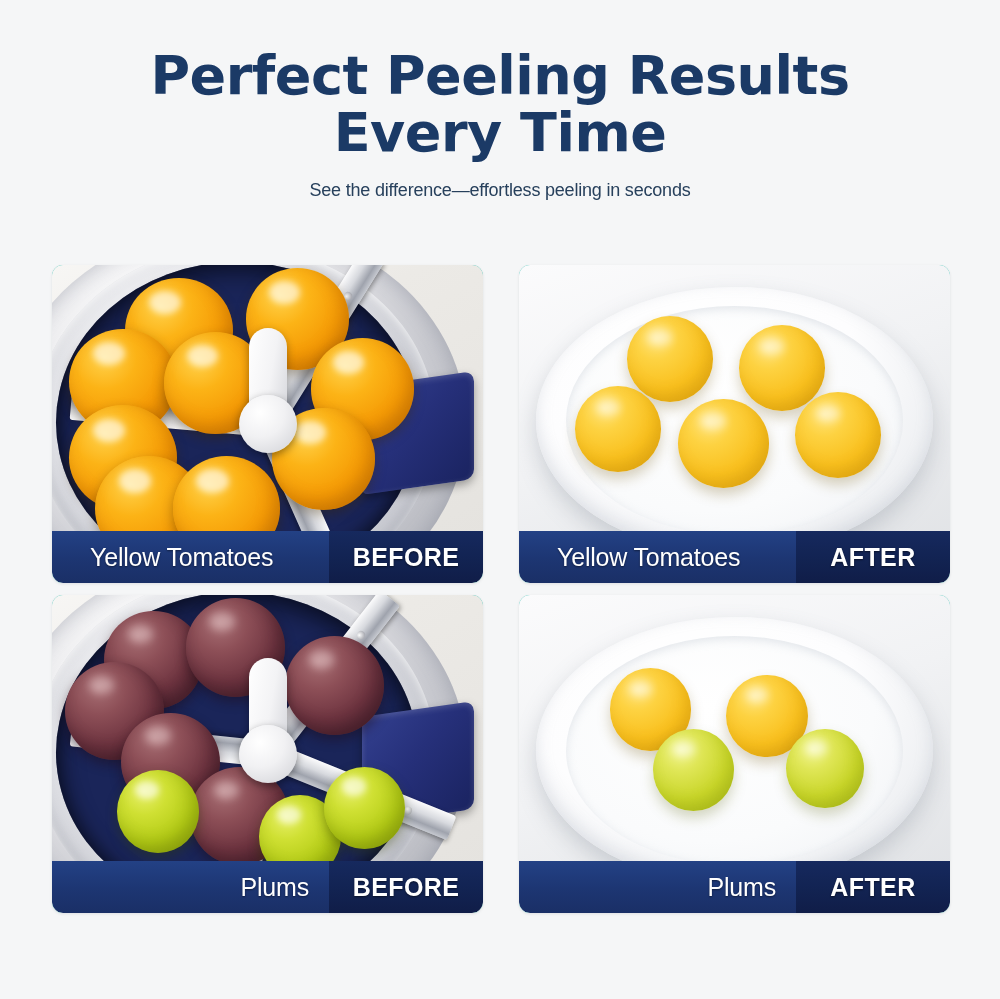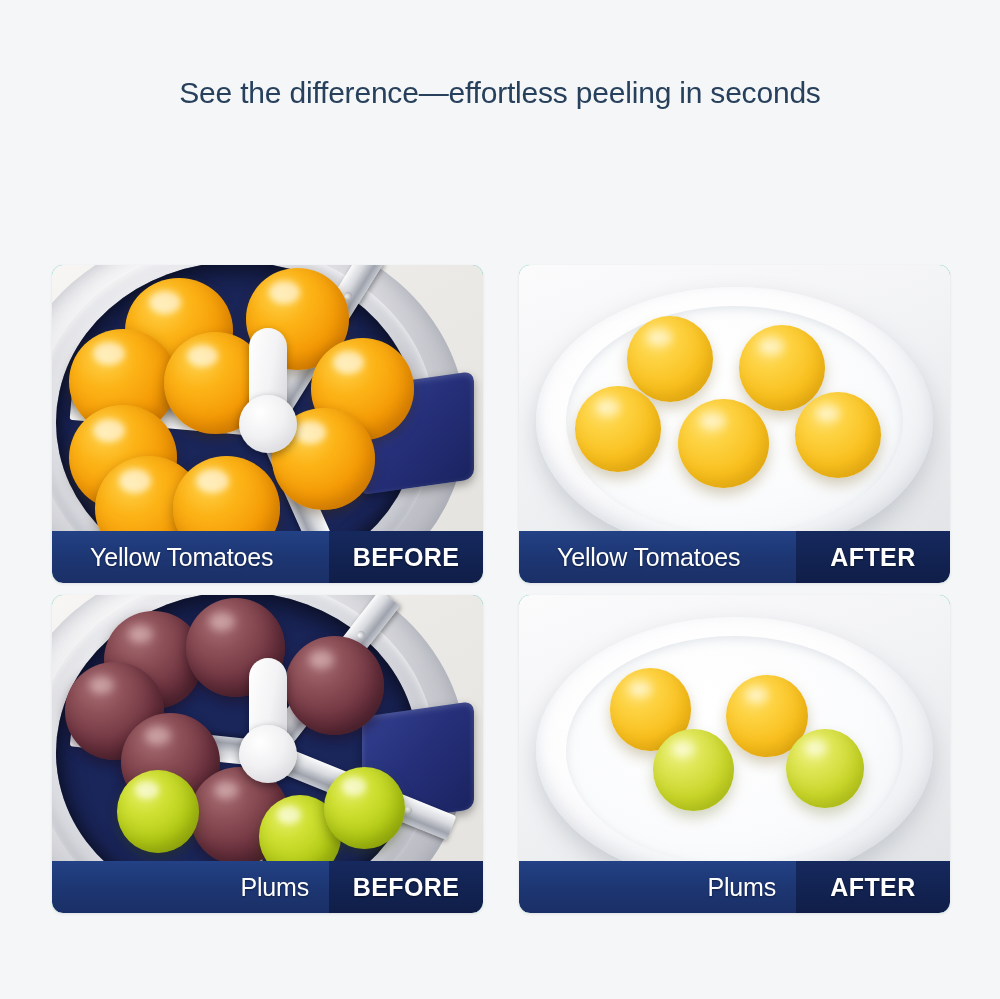--- a/index.html
+++ b/index.html
@@ -30,25 +30,25 @@
     font-weight: 700;
     font-size: 54px;
     line-height: 1.06;
     letter-spacing: -0.5px;
     padding: 0 60px;
   }
 
   .headline-line { display: block; }
 
   .subhead {
-    margin-top: 29px;
+    margin-top: 19px;
     color: #27405c;
     font-family: "Liberation Sans", sans-serif;
     font-weight: 400;
-    font-size: 30px;
+    font-size: 18px;
     letter-spacing: -0.2px;
   }
 
   
   .grid {
     position: absolute;
     left: 52px;
     top: 265px;
     width: 898px;
     display: grid;
@@ -338,20 +338,24 @@
     font-weight: 700;
     letter-spacing: 0.4px;
     text-shadow: 0 1px 2px rgba(0,0,0,0.5);
     border-radius: 0 0 11px 0;
   }
 </style>
 </head>
 <body>
 
 <div class="header">
+  <h1 class="headline">
+    <span class="headline-line">Perfect Peeling Results</span>
+    <span class="headline-line">Every Time</span>
+  </h1>
   <p class="subhead">See the difference—effortless peeling in seconds</p>
 </div>
 
 <div class="grid">
 
   <div class="card">
     <div class="photo">
       <div class="scene-peeler">
         <div class="peeler-outer"></div>
         <div class="peeler-rim"></div>

